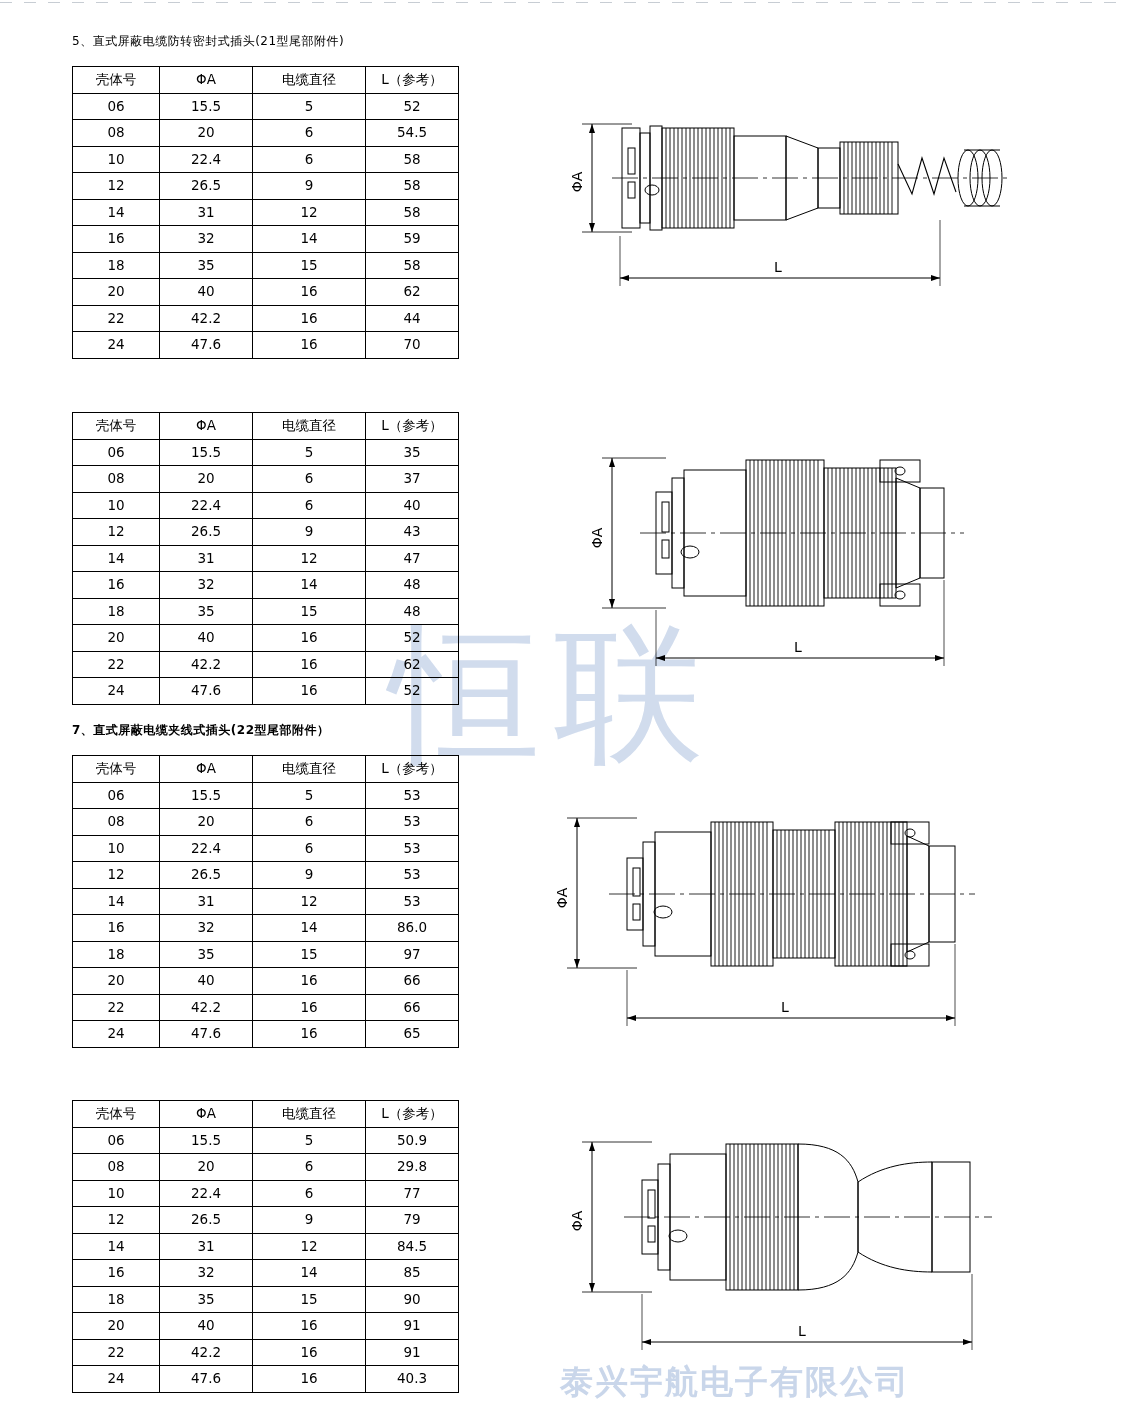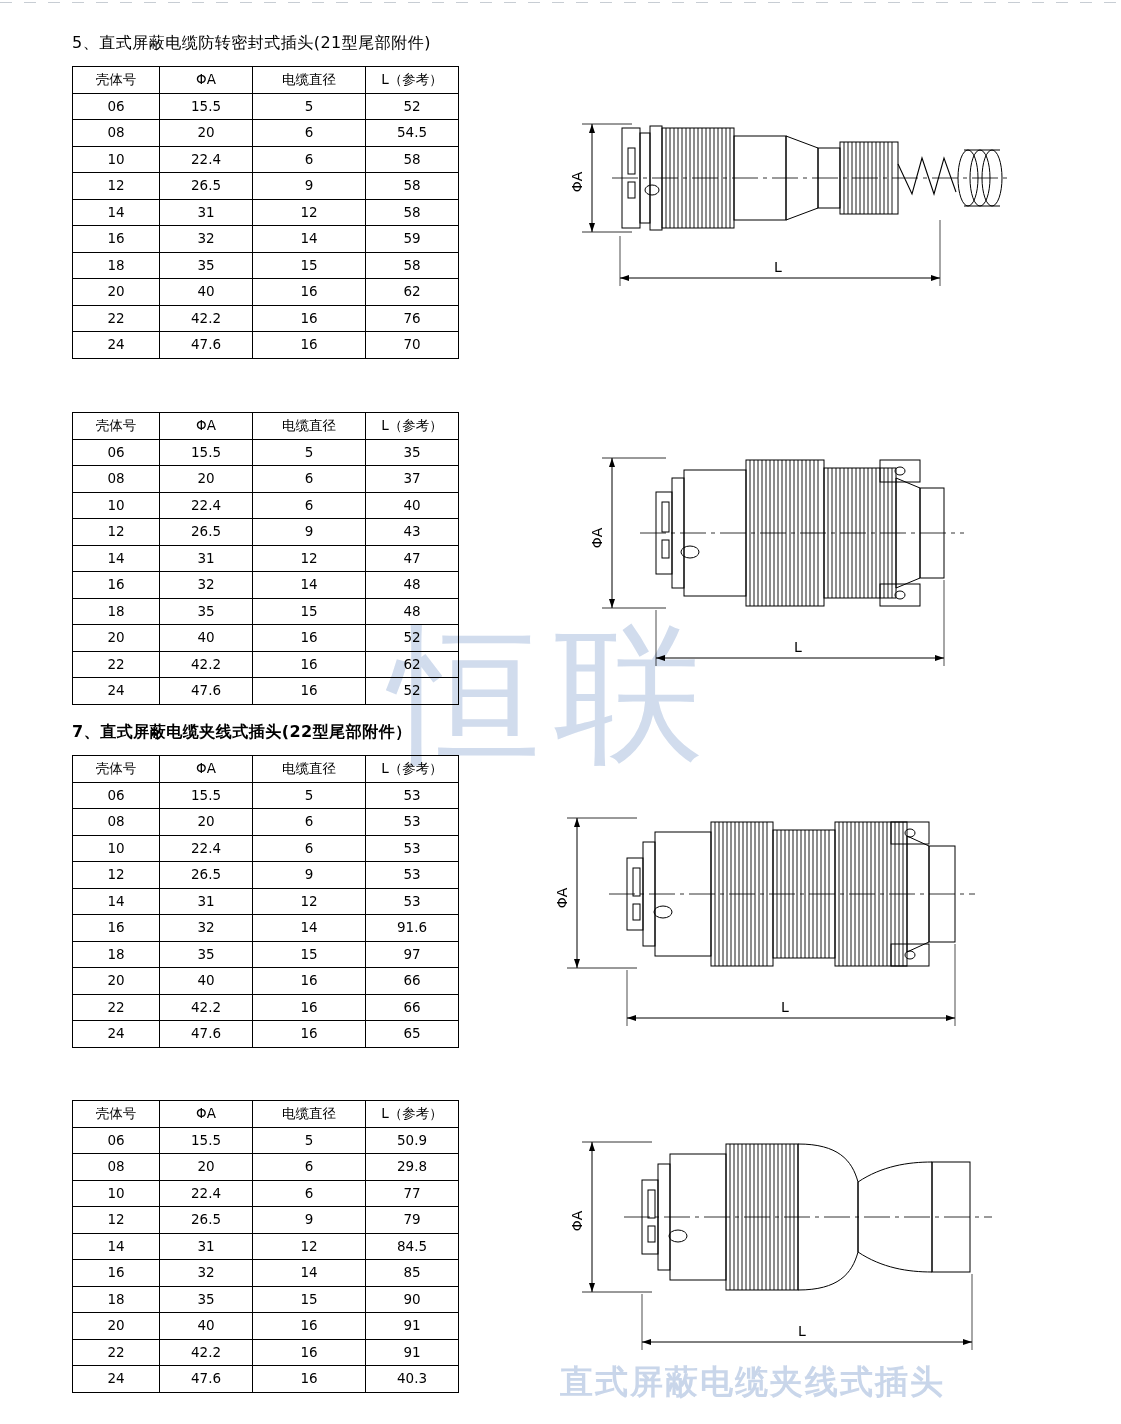--- a/index.html
+++ b/index.html
@@ -32,21 +32,21 @@
   }
   .top-dash{
     position:absolute;left:0;top:2px;width:1121px;height:1px;
     background:repeating-linear-gradient(to right,#9aa4b0 0 12px,transparent 12px 24px);
     opacity:.55;
   }
 
   
   .sec-title{
     position:absolute;
-    font-size:16px;
+    font-size:12px;
     font-family:"DejaVu Sans","Liberation Sans",sans-serif;
     letter-spacing:.5px;
     white-space:nowrap;
   }
 
   
   table.spec{
     position:absolute;
     border-collapse:collapse;
     font-family:"DejaVu Sans","Liberation Sans",sans-serif;
@@ -77,21 +77,21 @@
 </style>
 </head>
 <body>
 
 <div class="page">
 
   <div class="top-rule"></div>
   <div class="top-dash"></div>
 
   <div class="wm-hl">恒联</div>
-  <div class="wm-bottom">直式屏蔽电缆夹线式插头</div>
+  <div class="wm-bottom">泰兴宇航电子有限公司</div>
 
   <div class="sec-title" style="left:72px;top:33px;">5、直式屏蔽电缆防转密封式插头(21型尾部附件)</div>
 
   <table class="spec" style="left:72px;top:66px;">
     <colgroup>
         <col class="c0">
         <col class="c1">
         <col class="c2">
         <col class="c3">
       </colgroup>
@@ -149,21 +149,21 @@
       <tr>
           <td>20</td>
           <td>40</td>
           <td>16</td>
           <td>62</td>
         </tr>
       <tr>
           <td>22</td>
           <td>42.2</td>
           <td>16</td>
-          <td>76</td>
+          <td>44</td>
         </tr>
       <tr>
           <td>24</td>
           <td>47.6</td>
           <td>16</td>
           <td>70</td>
         </tr>
     </tbody>
   </table>
 
@@ -451,21 +451,21 @@
       <tr>
           <td>14</td>
           <td>31</td>
           <td>12</td>
           <td>53</td>
         </tr>
       <tr>
           <td>16</td>
           <td>32</td>
           <td>14</td>
-          <td>91.6</td>
+          <td>86.0</td>
         </tr>
       <tr>
           <td>18</td>
           <td>35</td>
           <td>15</td>
           <td>97</td>
         </tr>
       <tr>
           <td>20</td>
           <td>40</td>

